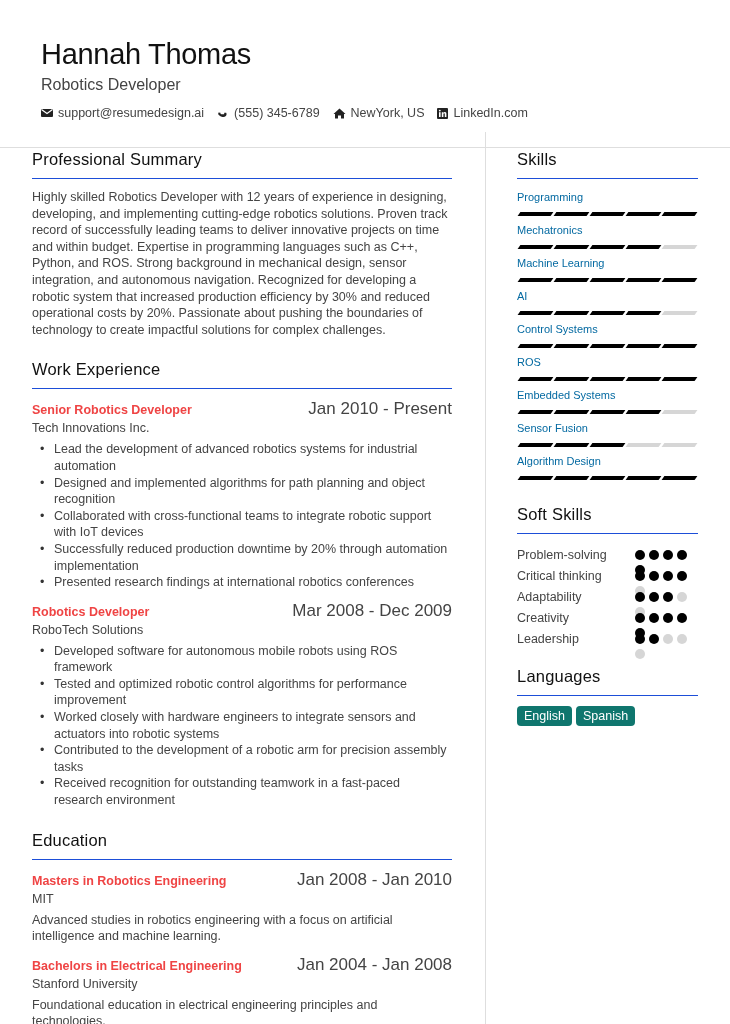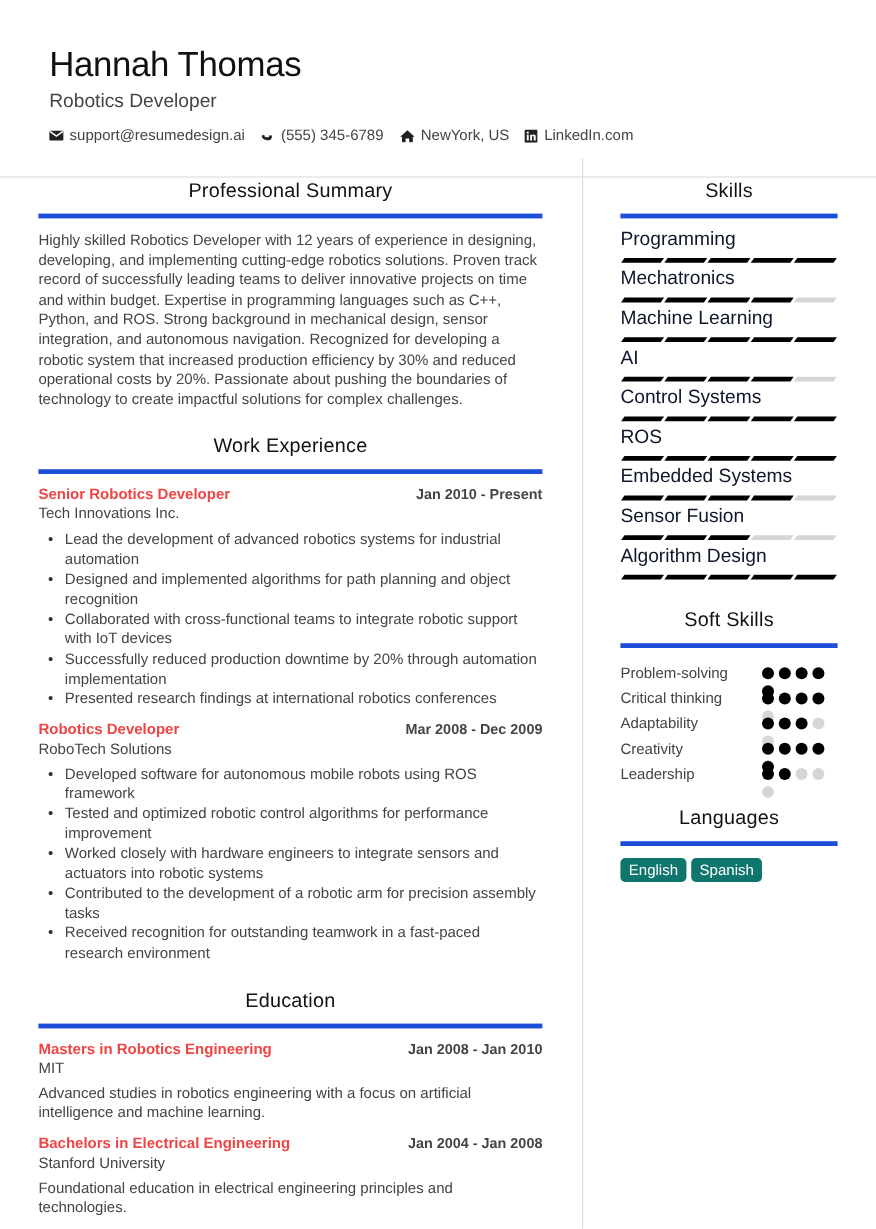--- a/index.html
+++ b/index.html
@@ -11,37 +11,37 @@
     .role { position: absolute; left: 41px; top: 60px; font-size: 16px; color: #444444; }
     .contacts { position: absolute; left: 41px; top: 90px; display: flex; align-items: flex-end; font-size: 12.5px; color: #444444; }
     .contact { display: flex; align-items: center; margin-right: 13px; }
     .contact svg { margin-right: 5px; }
 
     .divider-v { position: absolute; left: 485px; top: 132px; width: 1px; height: 892px; background: #dedede; }
 
     .left { position: absolute; left: 32px; top: 150px; width: 420px; }
     .right { position: absolute; left: 517px; top: 150px; width: 181px; }
 
-    .section-title { font-size: 16.5px; font-weight: 500; color: #111111; letter-spacing: 0.2px; padding-bottom: 9px; border-bottom: 4px solid #1d4ed8; margin-bottom: 10px; text-align: center; }
+    .section-title { font-size: 16.5px; font-weight: 500; color: #111111; letter-spacing: 0.2px; padding-bottom: 9px; border-bottom: 1px solid #1d4ed8; margin-bottom: 10px; }
     .para { font-size: 12.5px; line-height: 16.6px; color: #444444; }
 
     .job { margin-bottom: 6px; }
     .job-head { display: flex; justify-content: space-between; align-items: baseline; }
     .job-title { font-size: 12.5px; font-weight: 600; color: #ef4444; }
-    .job-date { font-size: 12px; color: #444444; font-weight: bold; }
+    .job-date { font-size: 17px; color: #444444; }
     .job-org { font-size: 12.5px; color: #444444; margin-top: 2px; }
     ul.bullets { list-style: none; margin-top: 6px; padding-left: 22px; }
     ul.bullets li { position: relative; font-size: 12.5px; line-height: 16.6px; color: #444444; }
     ul.bullets li::before { content: "•"; position: absolute; left: -14px; top: 0; color: #333; }
 
     .edu { margin-bottom: 6px; }
     .edu-desc { font-size: 12.5px; line-height: 16.6px; color: #444444; margin-top: 6px; }
 
     .skill { margin-bottom: 3px; }
-    .skill-name { font-size: 16px; color: #0f172a; line-height: 16px; }
+    .skill-name { font-size: 11px; color: #0369a1; line-height: 16px; }
     .bars { display: flex; gap: 3px; margin-top: 4px; height: 10px; align-items: center; padding-left: 2px; }
     .bar { width: 33px; height: 4px; background: #000000; transform: skewX(-35deg); }
     .bar.off { background: #d6d6d6; }
 
     .soft-list { position: relative; }
     .soft-row { display: flex; align-items: center; height: 21px; }
     .soft-name { width: 118px; font-size: 12.5px; color: #444444; }
     .dots { display: flex; flex-wrap: wrap; width: 52px; gap: 0 4px; }
     .dot { width: 10px; height: 10px; border-radius: 50%; background: #000000; }
     .dot.off { background: #d6d6d6; }

